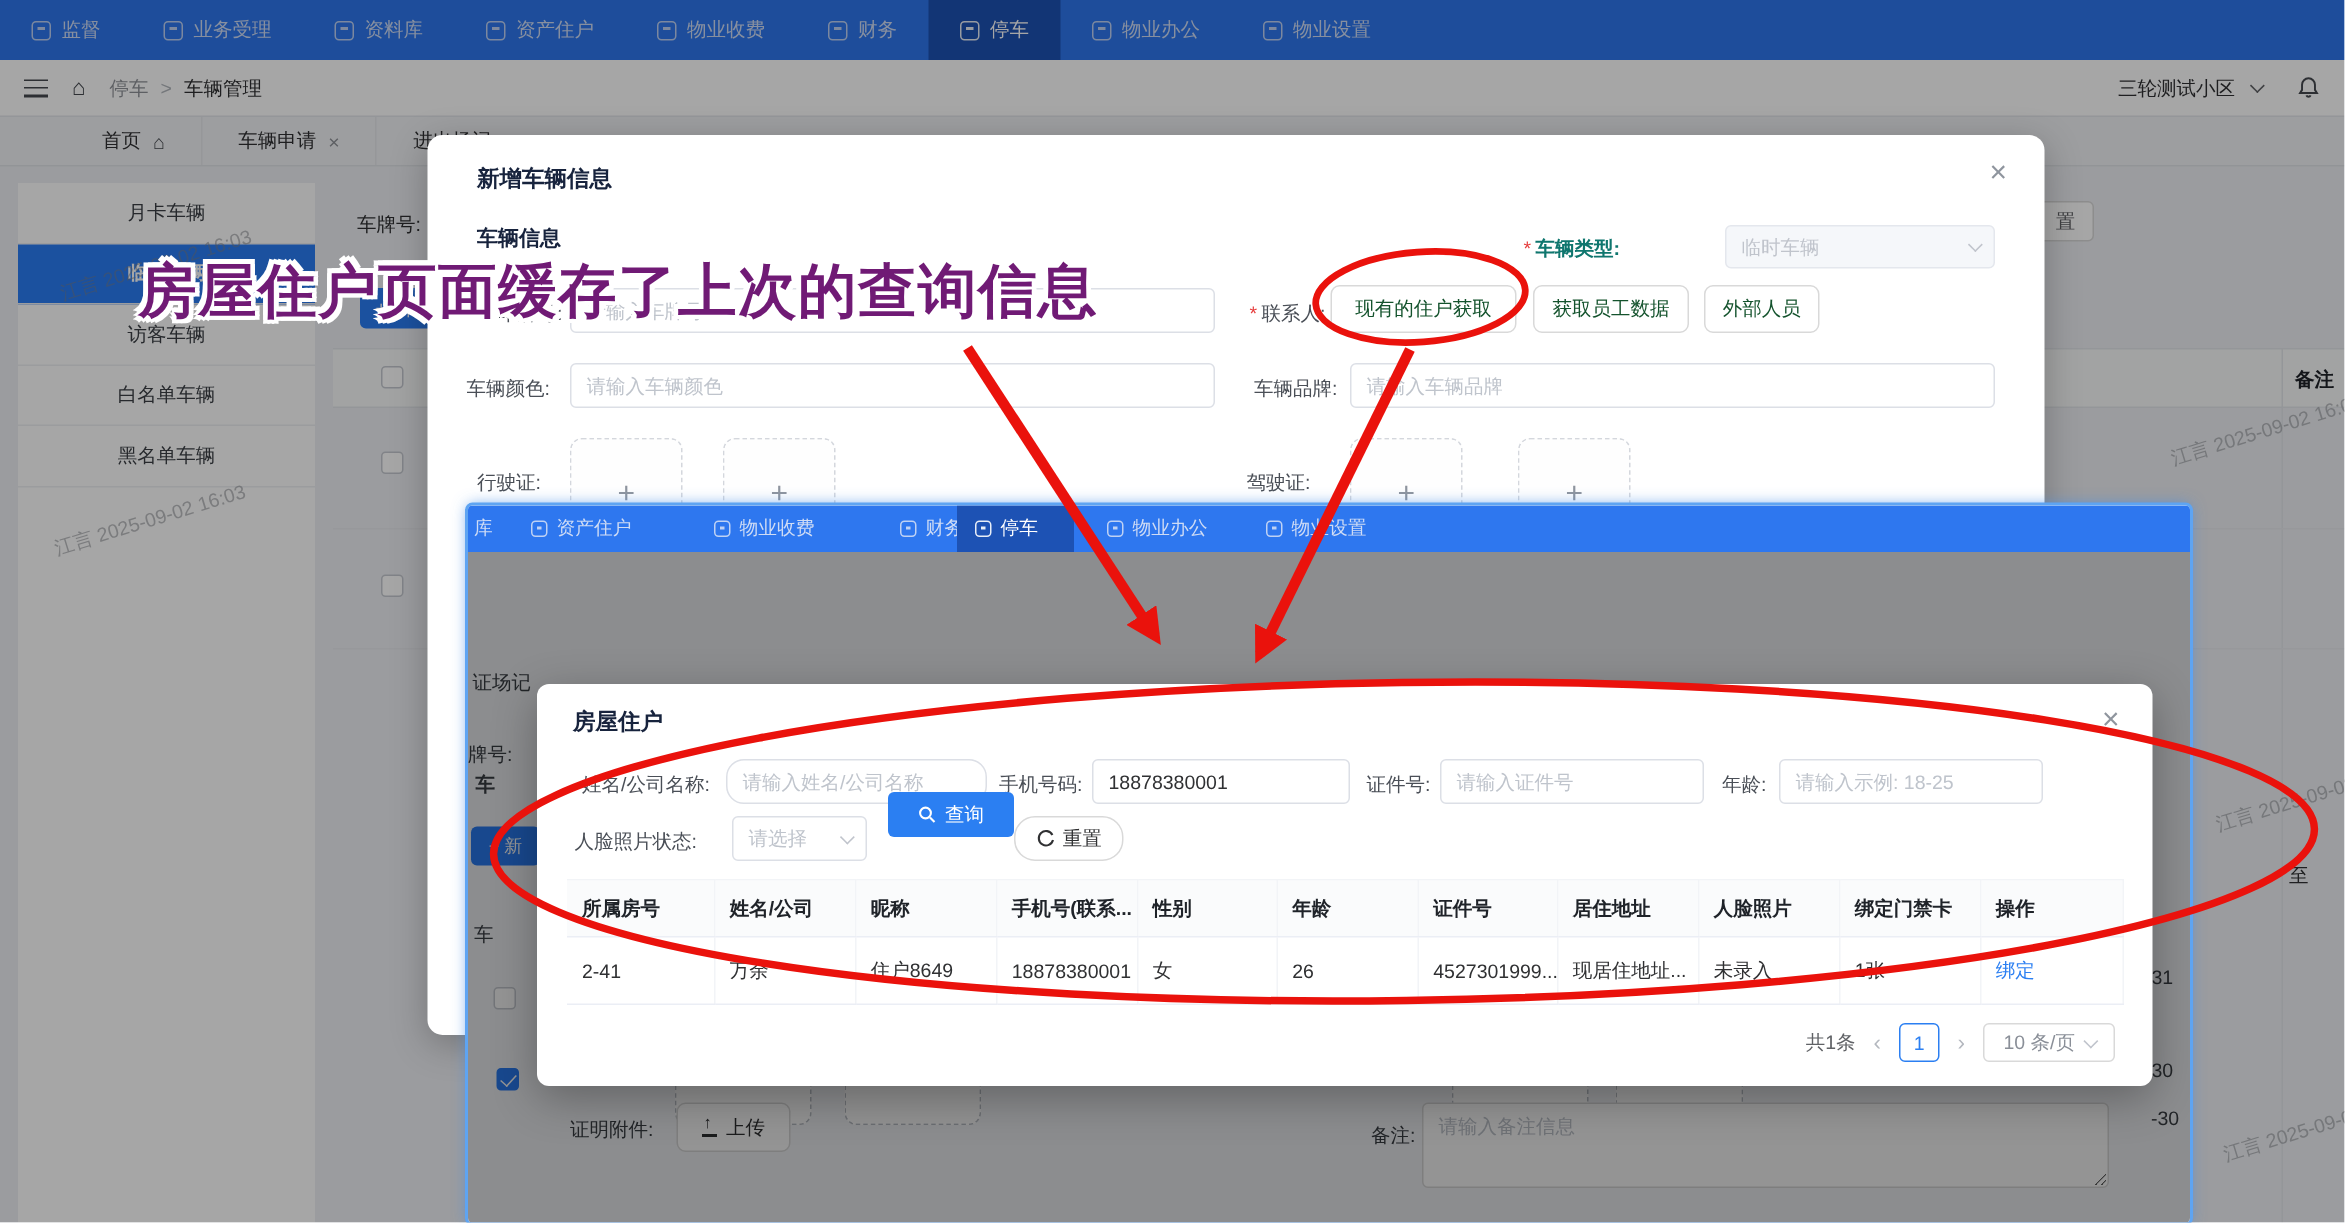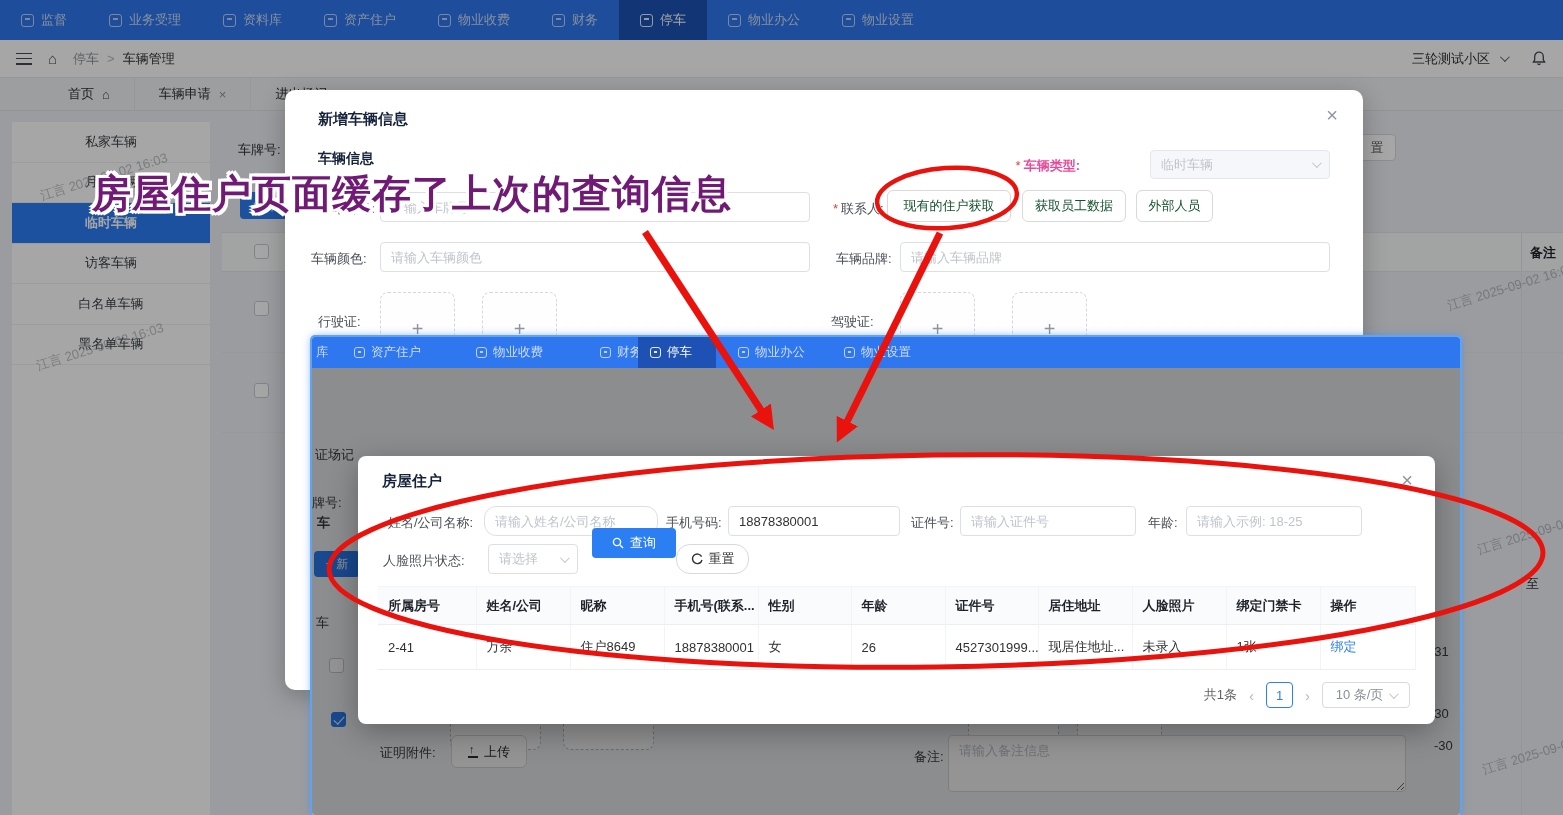--- a/index.html
+++ b/index.html
@@ -169,23 +169,20 @@
         <span>车辆申请</span>
         <span class="x">×</span>
       </div>
     <div class="tab" style="border-right:none">
         <span>进出场记</span>
       </div>
   </div>
 
   <div class="side-card">
     <div class="side-item">
-        <span>私家车辆</span>
-      </div>
-    <div class="side-item">
         <span>月卡车辆</span>
       </div>
     <div class="side-item active">
         <span>临时车辆</span>
       </div>
     <div class="side-item">
         <span>访客车辆</span>
       </div>
     <div class="side-item">
         <span>白名单车辆</span>
@@ -216,21 +213,21 @@
   <span class="wm" style="left:1480px;top:742px">江言 2025-09-02 16:03</span>
 </div>
 
 <div class="overlay-main"></div>
 
 <div class="modal1">
   <span class="m1-title">新增车辆信息</span>
   <span class="m-close" style="right:25px;top:15px">×</span>
   <span class="m1-section">车辆信息</span>
 
-  <span class="f-label" style="right:283px;top:67px"><span class="req">*</span><b style="font-weight:bold;color:#ec4899">车辆类型:</b></span>
+  <span class="f-label" style="right:283px;top:67px"><span class="req">*</span><b style="font-weight:bold;color:#0f766e">车辆类型:</b></span>
   <div class="sel" style="left:865px;top:60px;width:180px">
     <span>临时车辆</span>
     <span class="chev lite"></span>
   </div>
 
   <span class="f-label" style="left:18px;top:110px;width:72px;text-align:right"><span class="req">*</span><span>车牌号:</span></span>
   <input class="f-input" style="left: 95px; top: 102px; width: 430px;" placeholder="请输入车牌号">
 
   <span class="f-label" style="left:548px;top:110px"><span class="req">*</span><span>联系人:</span></span>
   <button class="ghost-btn" style="left:602px;top:100px;width:124px">现有的住户获取</button>

